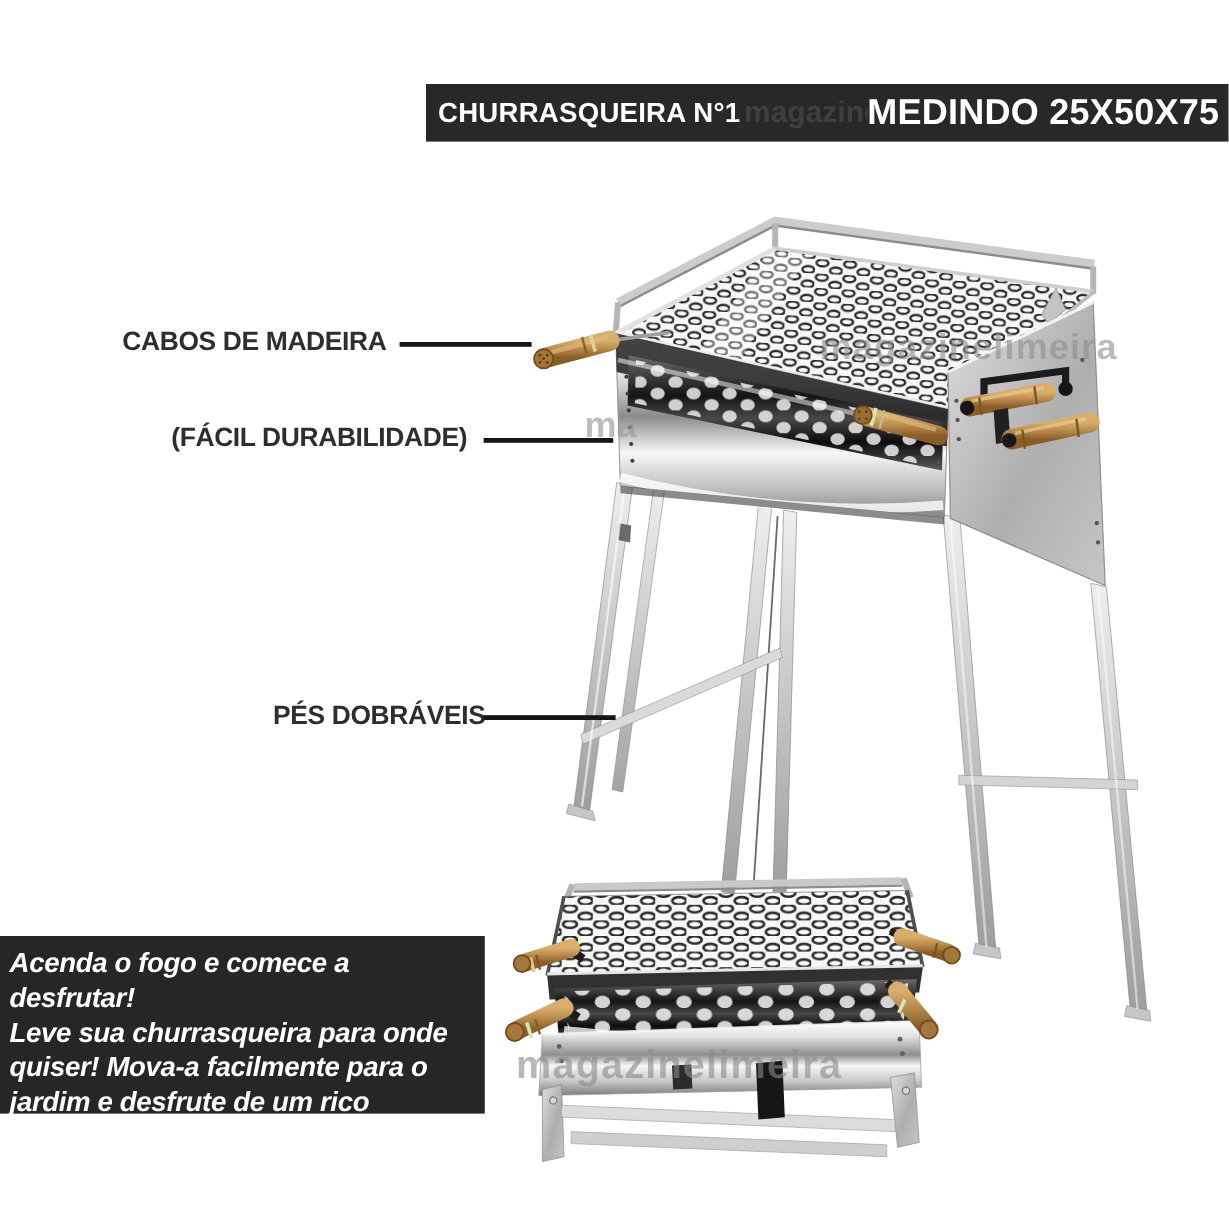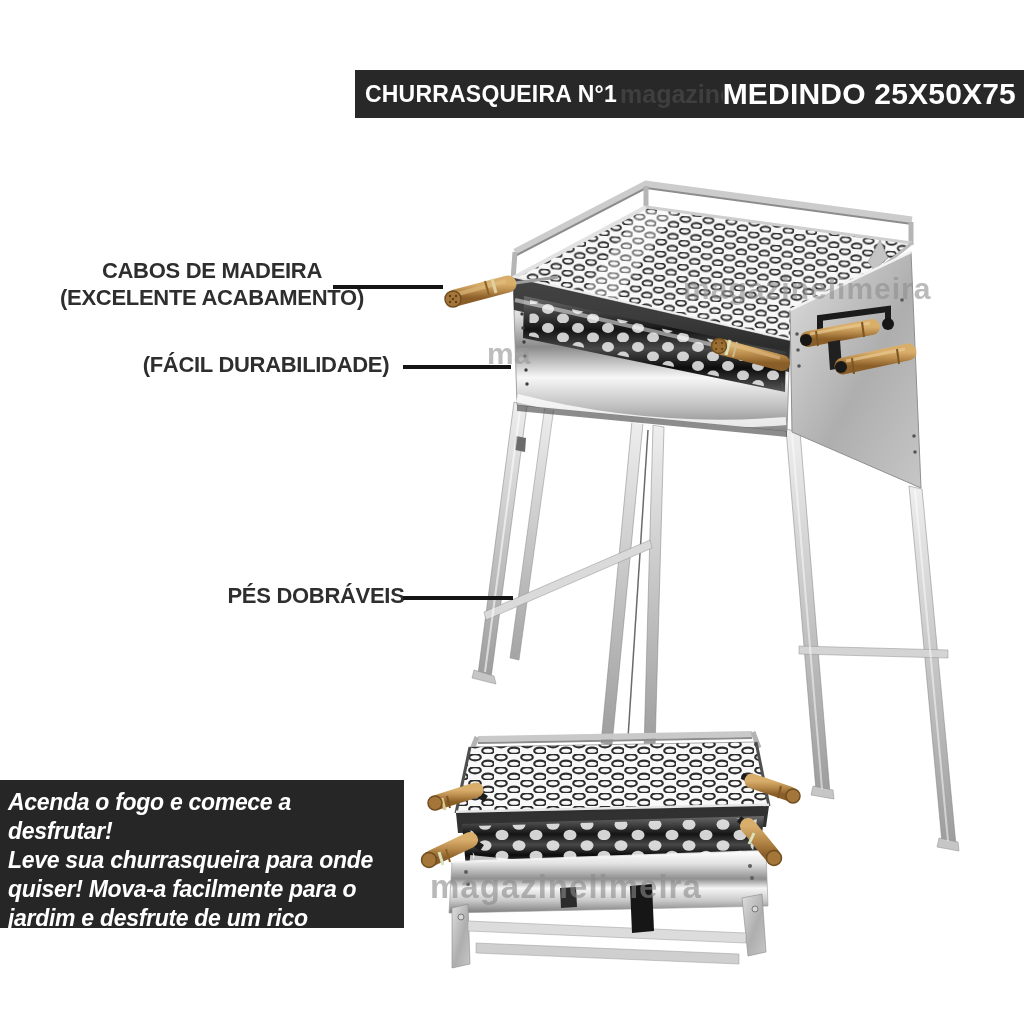--- a/index.html
+++ b/index.html
@@ -288,23 +288,22 @@
       <circle cx="793" cy="796" r="7" fill="#a4763a" stroke="#6f4d1f" stroke-width="1.5"></circle>
       <line x1="748" y1="826" x2="739" y2="819" stroke="#1c1c1c" stroke-width="7"></line>
       <line x1="748" y1="826" x2="772" y2="855" stroke="url(#wood2)" stroke-width="16" stroke-linecap="round"></line>
       <line x1="754" y1="833" x2="749" y2="844" stroke="#d9e2bd" stroke-width="3"></line>
       <circle cx="774" cy="858" r="7.5" fill="#a4763a" stroke="#6f4d1f" stroke-width="1.5"></circle>
     </g>
 
     <text x="430" y="898" font-size="33" font-weight="600" fill="#8a8a8a" opacity="0.6" letter-spacing="1">magazinelimeira</text>
   </svg>
 
-  <div class="callout" style="left:57px;top:257px;width:310px">
+  <div class="callout" style="left:57px;top:271px;width:310px">
     <div>CABOS DE MADEIRA</div>
-    <div>(EXCELENTE ACABAMENTO)</div>
   </div>
   <div class="cline" style="left:333px;top:285px;width:110px"></div>
 
   <div class="callout" style="left:121px;top:351px;width:290px">
     <div>(FÁCIL DURABILIDADE)</div>
   </div>
   <div class="cline" style="left:403px;top:365px;width:108px"></div>
 
   <div class="callout" style="left:171px;top:582px;width:290px">
     <div>PÉS DOBRÁVEIS</div>

